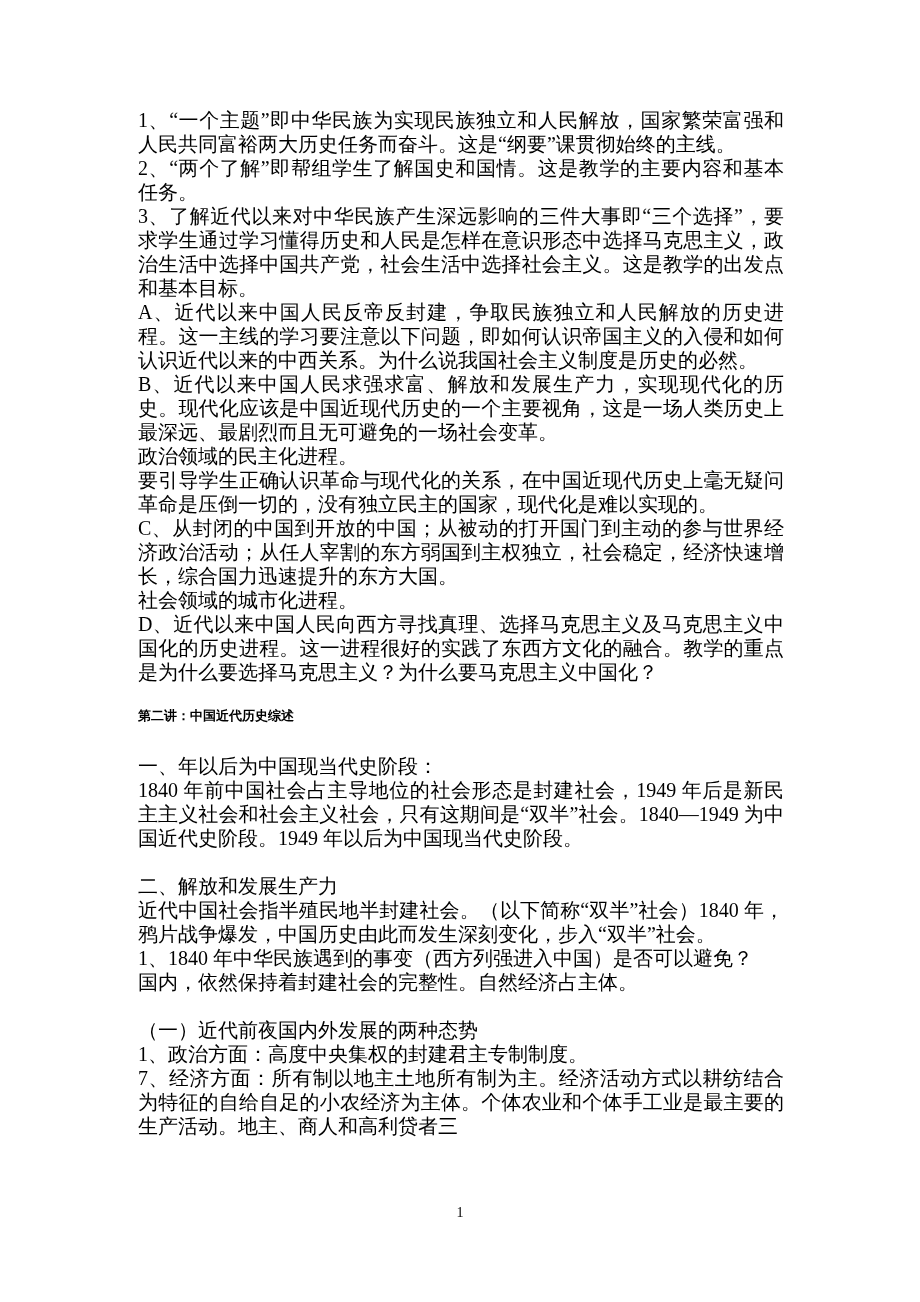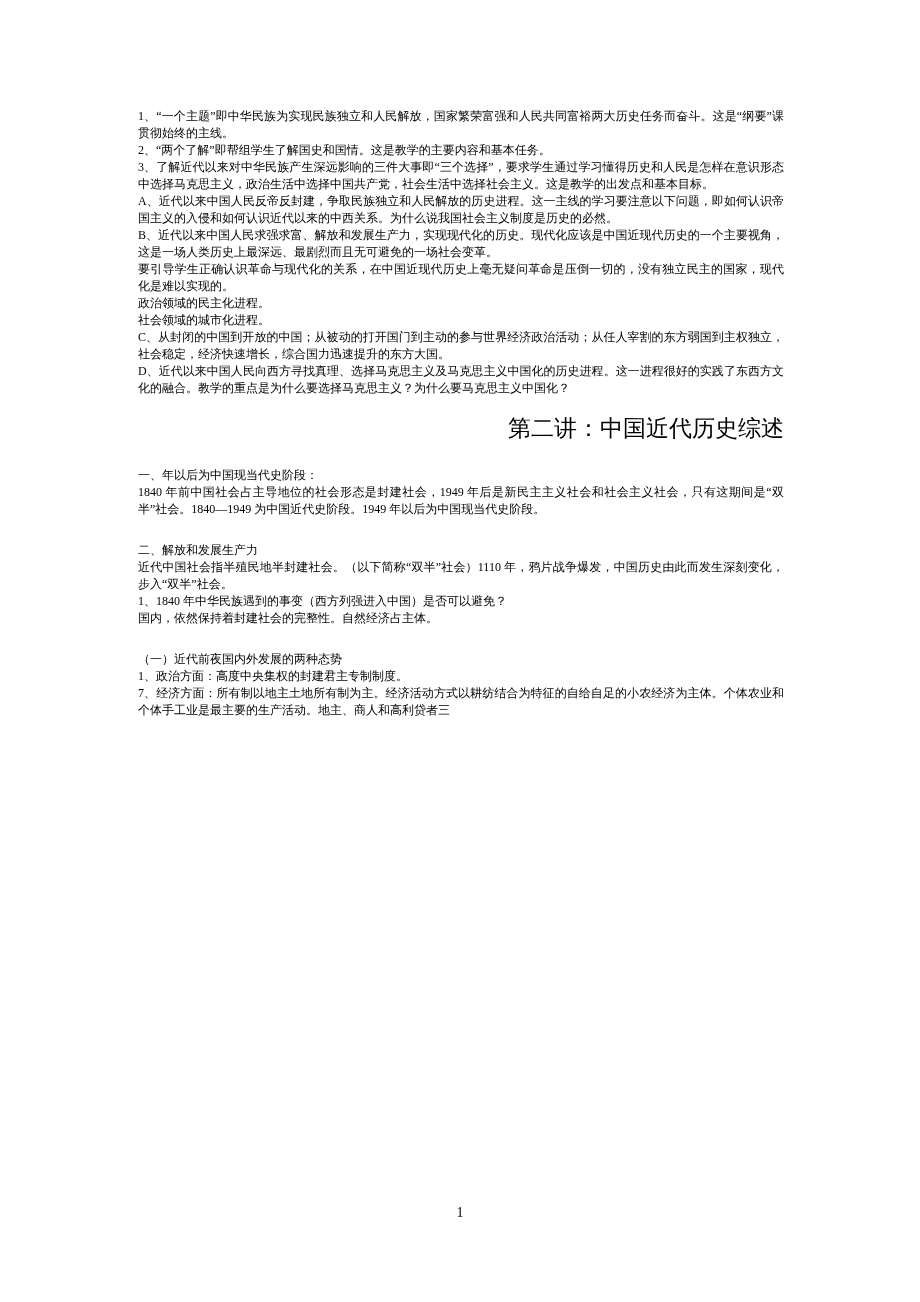--- a/index.html
+++ b/index.html
@@ -17,31 +17,31 @@
     inset: 0;
     background: #ffffff;
   }
   .content {
     position: absolute;
     left: 138px;
     top: 108px;
     width: 646px;
   }
   .para {
-    font-size: 12px;
-    line-height: 17px;
+    font-size: 20px;
+    line-height: 24px;
     text-align: justify;
     word-break: break-all;
   }
   .gap-before { margin-top: 24px; }
   .heading {
-    font-size: 23px;
+    font-size: 13px;
     line-height: 30px;
-    font-weight: normal;
-    text-align: right;
+    font-weight: bold;
+    text-align: left;
     margin: 17px 0 23px 0;
   }
   .page-number {
     position: absolute;
     bottom: 80px;
     left: 0;
     right: 0;
     text-align: center;
     font-size: 14px;
     line-height: 18px;
@@ -51,32 +51,32 @@
 <body>
 
 <div class="page">
   <div class="content">
 
     <p class="para">1、“一个主题”即中华民族为实现民族独立和人民解放，国家繁荣富强和人民共同富裕两大历史任务而奋斗。这是“纲要”课贯彻始终的主线。</p>
     <p class="para">2、“两个了解”即帮组学生了解国史和国情。这是教学的主要内容和基本任务。</p>
     <p class="para">3、了解近代以来对中华民族产生深远影响的三件大事即“三个选择”，要求学生通过学习懂得历史和人民是怎样在意识形态中选择马克思主义，政治生活中选择中国共产党，社会生活中选择社会主义。这是教学的出发点和基本目标。</p>
     <p class="para">A、近代以来中国人民反帝反封建，争取民族独立和人民解放的历史进程。这一主线的学习要注意以下问题，即如何认识帝国主义的入侵和如何认识近代以来的中西关系。为什么说我国社会主义制度是历史的必然。</p>
     <p class="para">B、近代以来中国人民求强求富、解放和发展生产力，实现现代化的历史。现代化应该是中国近现代历史的一个主要视角，这是一场人类历史上最深远、最剧烈而且无可避免的一场社会变革。</p>
+    <p class="para">政治领域的民主化进程。</p>
     <p class="para">要引导学生正确认识革命与现代化的关系，在中国近现代历史上毫无疑问革命是压倒一切的，没有独立民主的国家，现代化是难以实现的。</p>
-    <p class="para">政治领域的民主化进程。</p>
+    <p class="para">C、从封闭的中国到开放的中国；从被动的打开国门到主动的参与世界经济政治活动；从任人宰割的东方弱国到主权独立，社会稳定，经济快速增长，综合国力迅速提升的东方大国。</p>
     <p class="para">社会领域的城市化进程。</p>
-    <p class="para">C、从封闭的中国到开放的中国；从被动的打开国门到主动的参与世界经济政治活动；从任人宰割的东方弱国到主权独立，社会稳定，经济快速增长，综合国力迅速提升的东方大国。</p>
     <p class="para">D、近代以来中国人民向西方寻找真理、选择马克思主义及马克思主义中国化的历史进程。这一进程很好的实践了东西方文化的融合。教学的重点是为什么要选择马克思主义？为什么要马克思主义中国化？</p>
 
     <h1 class="heading">第二讲：中国近代历史综述</h1>
 
     <p class="para">一、年以后为中国现当代史阶段：</p>
     <p class="para">1840 年前中国社会占主导地位的社会形态是封建社会，1949 年后是新民主主义社会和社会主义社会，只有这期间是“双半”社会。1840—1949 为中国近代史阶段。1949 年以后为中国现当代史阶段。</p>
     <p class="para gap-before">二、解放和发展生产力</p>
-    <p class="para">近代中国社会指半殖民地半封建社会。（以下简称“双半”社会）1110 年，鸦片战争爆发，中国历史由此而发生深刻变化，步入“双半”社会。</p>
+    <p class="para">近代中国社会指半殖民地半封建社会。（以下简称“双半”社会）1840 年，鸦片战争爆发，中国历史由此而发生深刻变化，步入“双半”社会。</p>
     <p class="para">1、1840 年中华民族遇到的事变（西方列强进入中国）是否可以避免？</p>
     <p class="para">国内，依然保持着封建社会的完整性。自然经济占主体。</p>
     <p class="para gap-before">（一）近代前夜国内外发展的两种态势</p>
     <p class="para">1、政治方面：高度中央集权的封建君主专制制度。</p>
     <p class="para">7、经济方面：所有制以地主土地所有制为主。经济活动方式以耕纺结合为特征的自给自足的小农经济为主体。个体农业和个体手工业是最主要的生产活动。地主、商人和高利贷者三</p>
 
   </div>
 
   <div class="page-number">1</div>
 </div>

